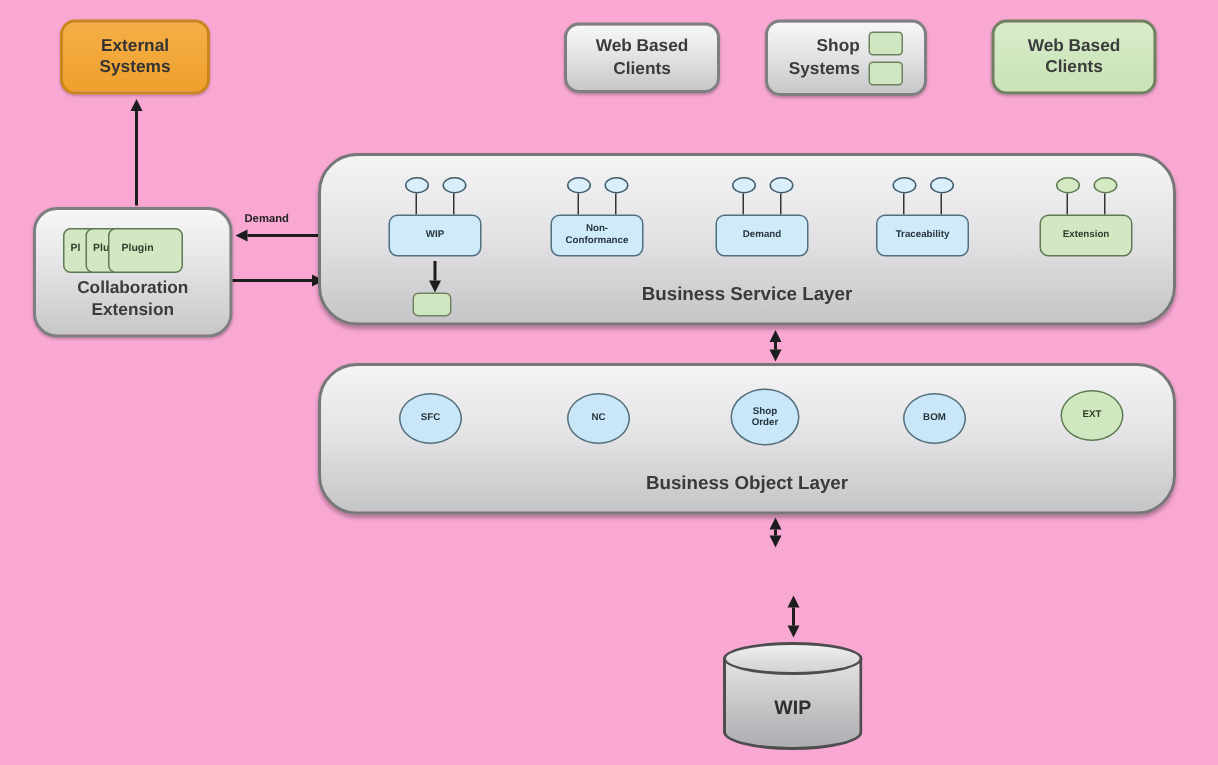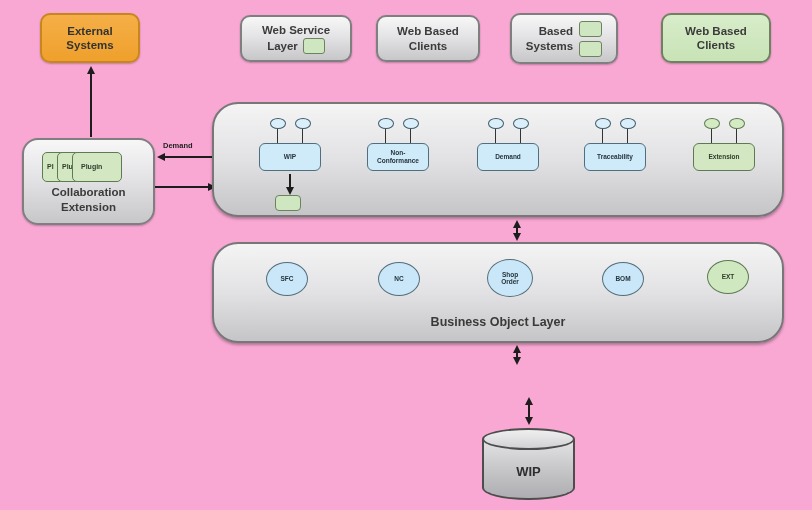--- a/index.html
+++ b/index.html
@@ -108,35 +108,28 @@
 </style>
 </head>
 <body>
 
 <div id="stage">
 
   <div class="orange-box" style="left:40px; top:13px; width:100px; height:50px;">
     <span style="max-width:70px;">External Systems</span>
   </div>
 
-  <div class="gray-box" style="left:240px; top:15px; width:112px; height:47px; flex-direction:column;">
-    <span>Web Service</span>
-    <span style="display:flex; align-items:center; gap:5px;">
-      <span>Layer</span>
-      <span class="swatch" style="width:22px; height:16px;"></span>
-    </span>
-  </div>
 
   <div class="gray-box" style="left:376px; top:15px; width:104px; height:47px;">
     <span style="max-width:70px;">Web Based Clients</span>
   </div>
 
   <div class="gray-box" style="left:510px; top:13px; width:108px; height:51px; gap:6px;">
     <span style="text-align:right;">
-      <span style="display:block;">Based</span>
+      <span style="display:block;">Shop</span>
       <span style="display:block;">Systems</span>
     </span>
     <span style="display:flex; flex-direction:column; gap:4px;">
       <span class="swatch" style="width:23px; height:16px;"></span>
       <span class="swatch" style="width:23px; height:16px;"></span>
     </span>
   </div>
 
   <div class="gray-box green-fill" style="left:661px; top:13px; width:110px; height:50px;">
     <span style="max-width:70px;">Web Based Clients</span>
@@ -254,20 +247,21 @@
           <span>Extension</span>
         </div>
     </div>
 
     <div class="varrow" style="left:71px; top:70px; height:21px;">
       <div class="line"></div>
         <div class="tri-down"></div>
     </div>
     <div class="swatch" style="position:absolute; left:61px; top:91px; width:26px; height:16px; border-radius:4px;"></div>
 
+    <div class="layer-label" style="bottom:12px;">Business Service Layer</div>
   </div>
 
   <div class="varrow" style="left:512px; top:220px; height:21px;">
     <div class="tri-up"></div>
       <div class="line"></div>
       <div class="tri-down"></div>
   </div>
 
   <div class="layer-box" style="left:212px; top:242px; width:572px; height:101px;">
     <div class="obj-ellipse" style="left:52px; top:18px;">

